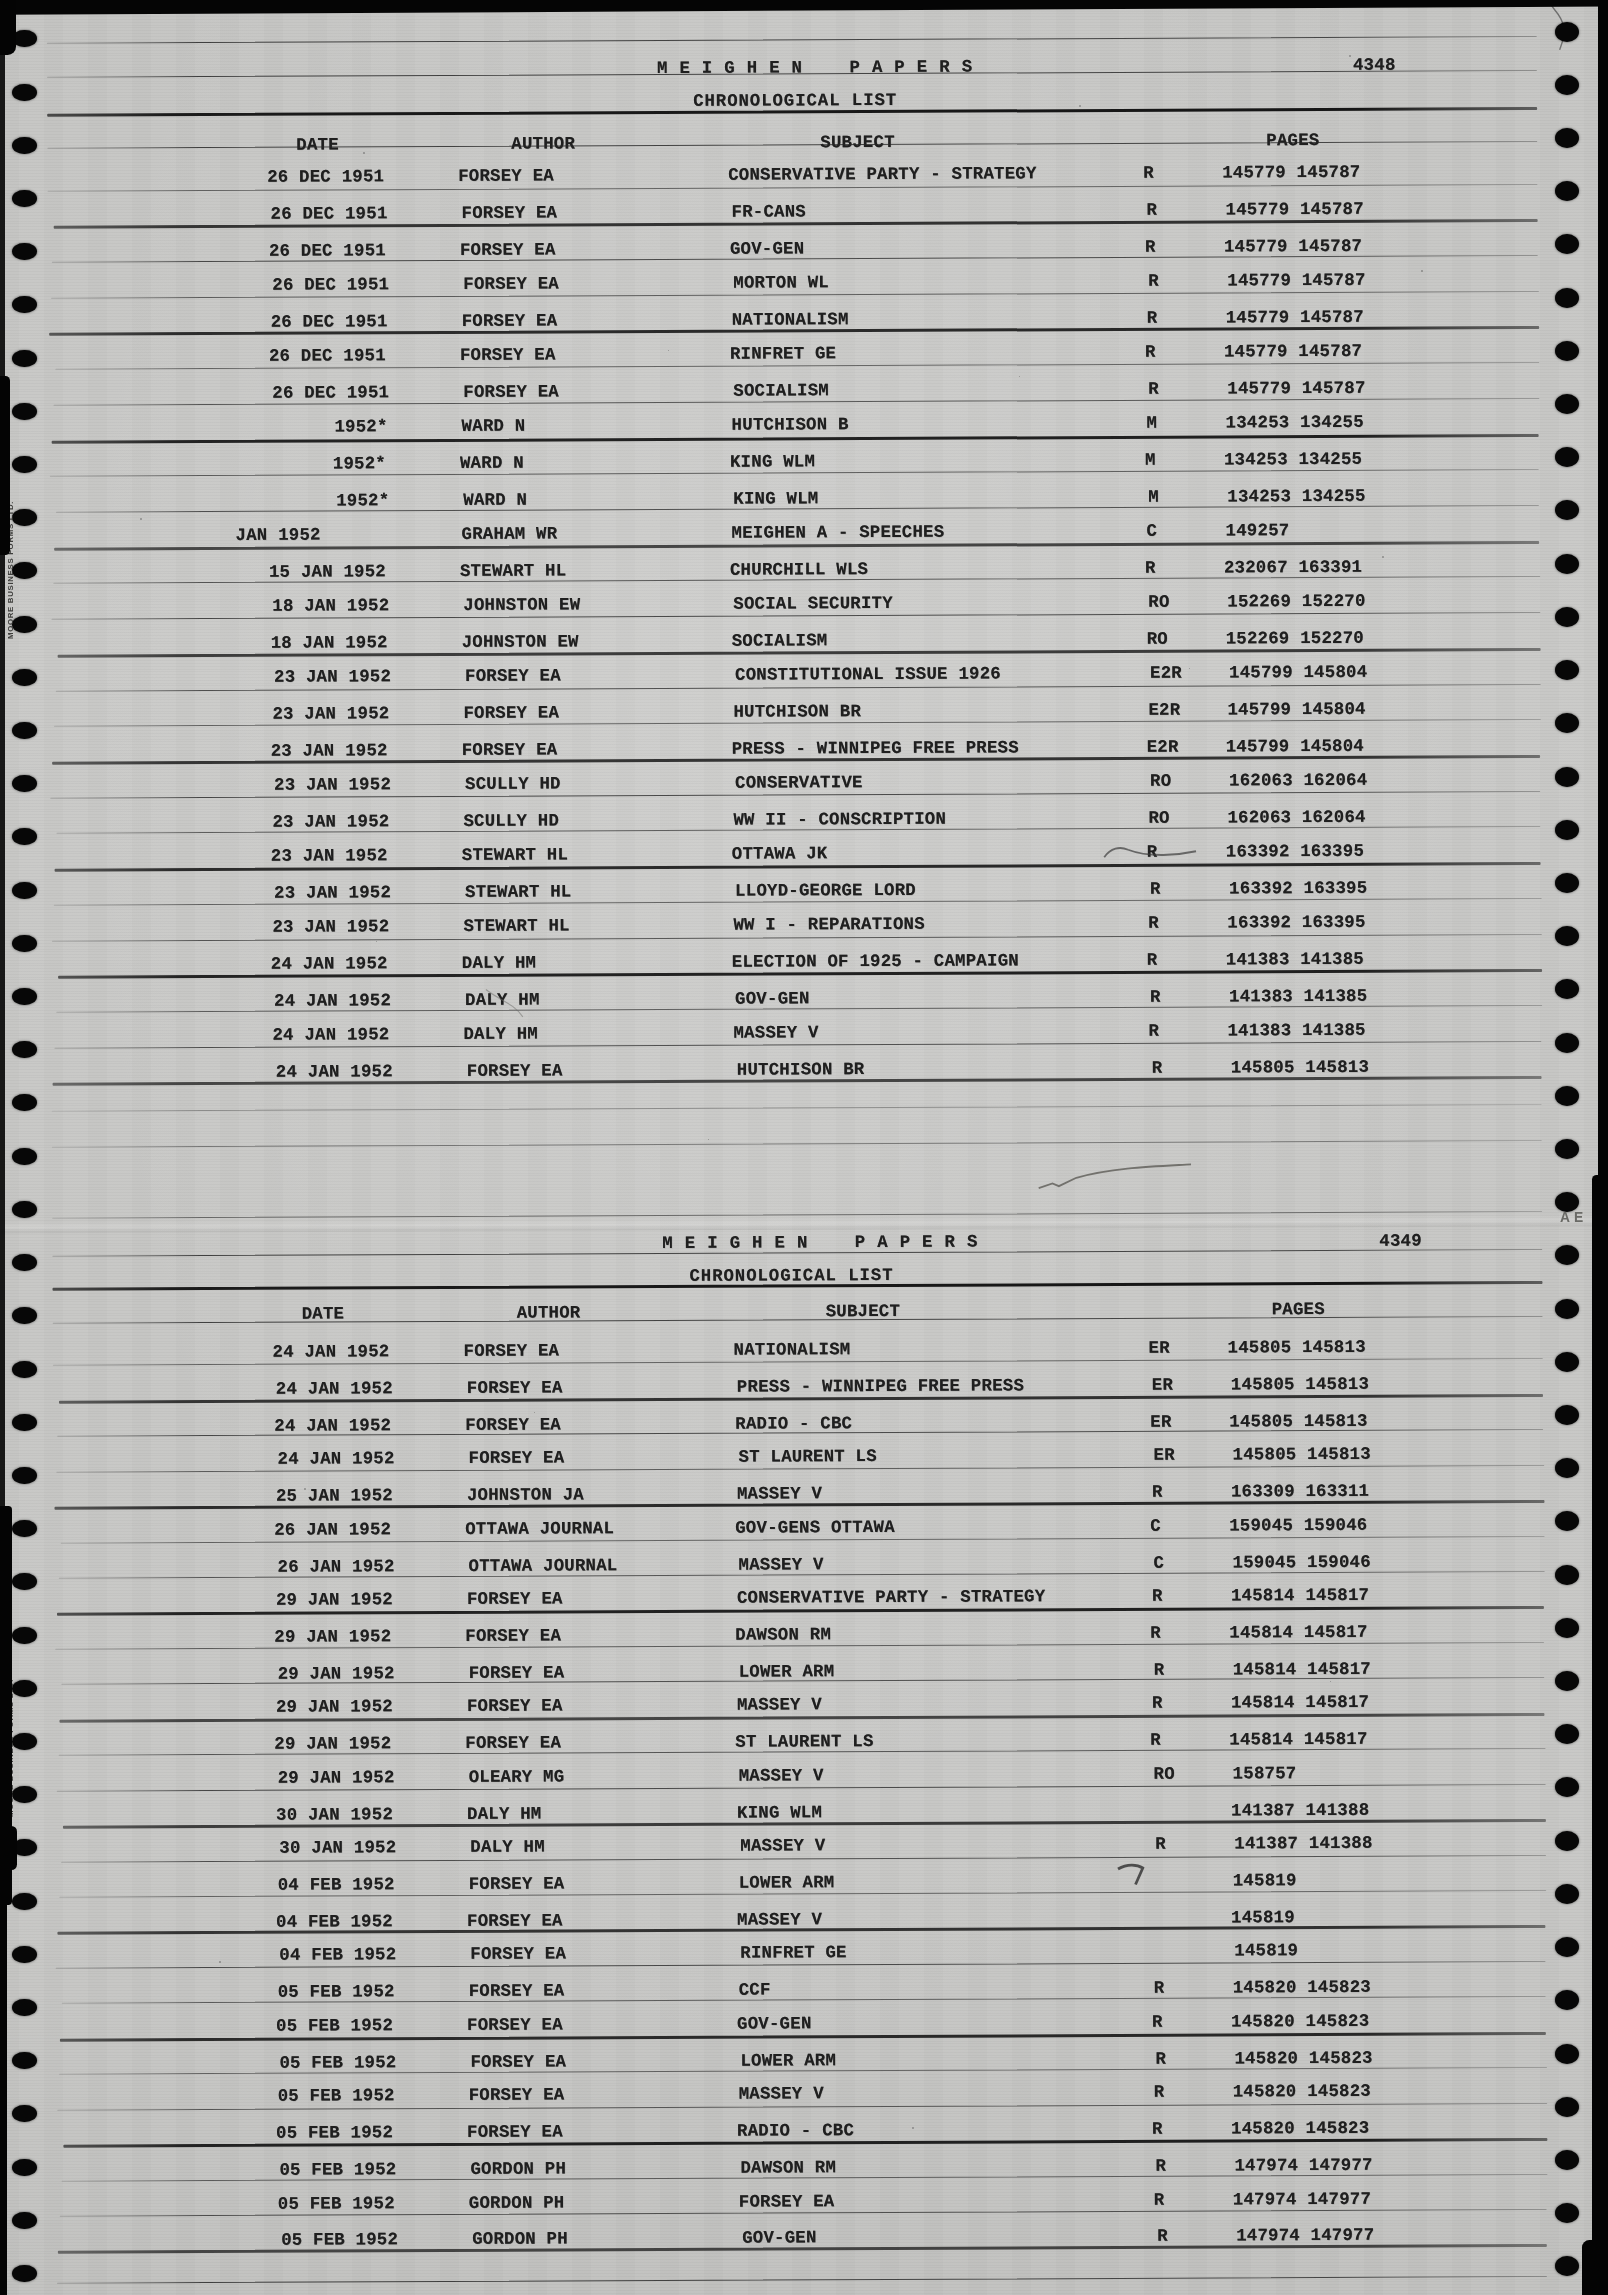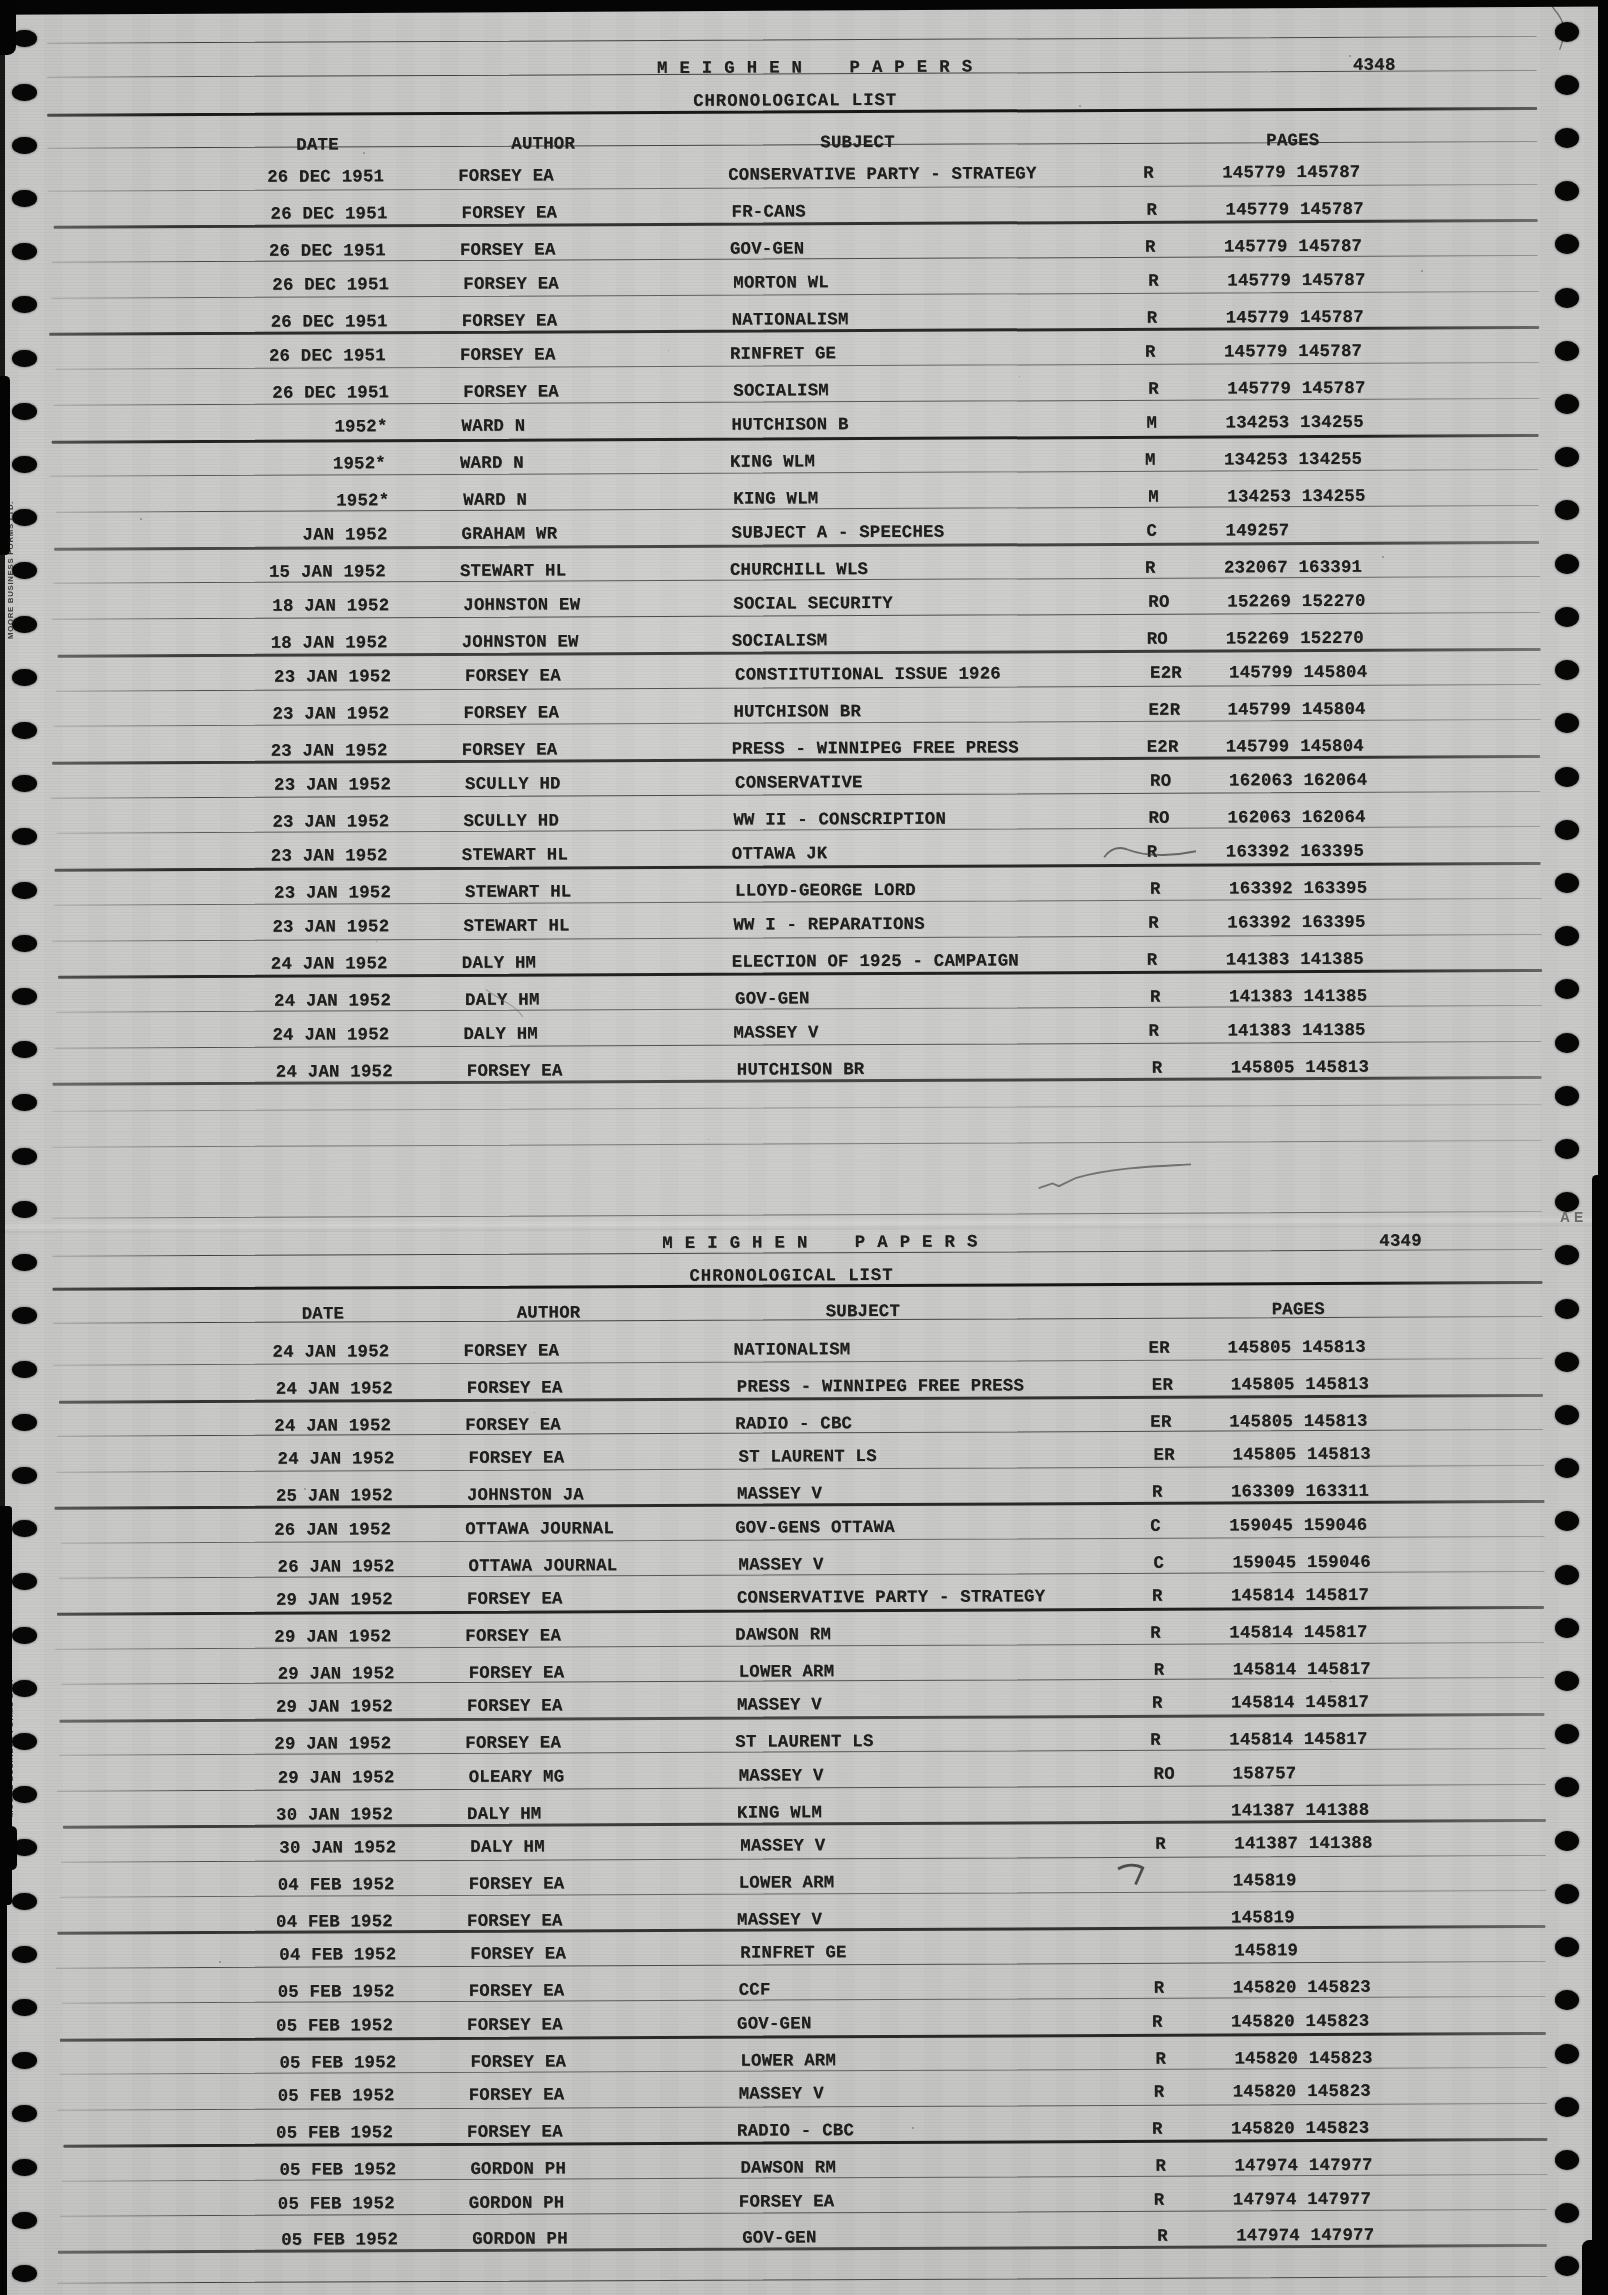--- a/index.html
+++ b/index.html
@@ -193,23 +193,23 @@
           <span class="txt" style="left: 1229px; top: 13.8px;">134253 134255</span>
         </div>
         <div style="position: absolute; left: 1.4px; top: 479px; width: 1609px; height: 23px;">
           <span class="txt" style="left: 239px; top: 13.8px; width: 152px; display: inline-block; text-align: right;">1952*</span>
           <span class="txt" style="left: 465px; top: 13.8px;">WARD N</span>
           <span class="txt" style="left: 735px; top: 13.8px;">KING WLM</span>
           <span class="txt" style="left: 1150px; top: 13.8px;">M</span>
           <span class="txt" style="left: 1229px; top: 13.8px;">134253 134255</span>
         </div>
         <div style="position: absolute; left: -0.5px; top: 513px; width: 1609px; height: 23px;">
-          <span class="txt" style="left: 239px; top: 13.8px; width: 152px; display: inline-block; text-align: right;">JAN 1952</span>
+          <span class="txt" style="left: 239px; top: 13.8px; width: 152px; display: inline-block; ">JAN 1952</span>
           <span class="txt" style="left: 465px; top: 13.8px;">GRAHAM WR</span>
-          <span class="txt" style="left: 735px; top: 13.8px;">SUBJECT A - SPEECHES</span>
+          <span class="txt" style="left: 735px; top: 13.8px;">MEIGHEN A - SPEECHES</span>
           <span class="txt" style="left: 1150px; top: 13.8px;">C</span>
           <span class="txt" style="left: 1229px; top: 13.8px;">149257</span>
         </div>
         <div style="position: absolute; left: -2.3px; top: 550px; width: 1609px; height: 23px;">
           <span class="txt" style="left: 239px; top: 13.8px; width: 152px; display: inline-block; text-align: right;">15 JAN 1952</span>
           <span class="txt" style="left: 465px; top: 13.8px;">STEWART HL</span>
           <span class="txt" style="left: 735px; top: 13.8px;">CHURCHILL WLS</span>
           <span class="txt" style="left: 1150px; top: 13.8px;">R</span>
           <span class="txt" style="left: 1229px; top: 13.8px;">232067 163391</span>
         </div>

